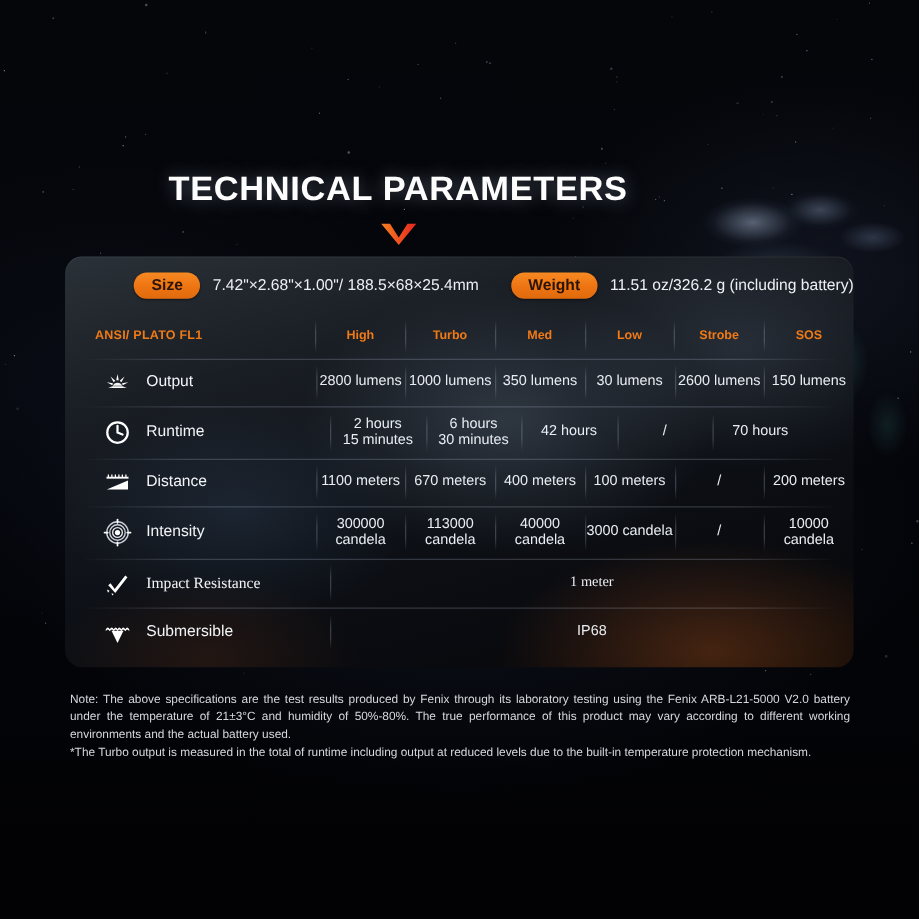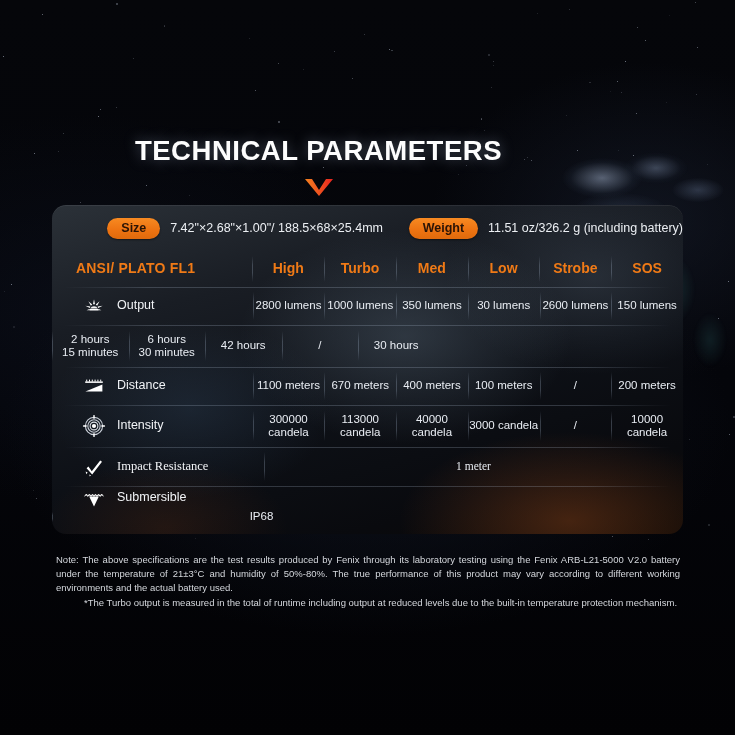--- a/index.html
+++ b/index.html
@@ -97,44 +97,44 @@
     text-align:center;position:relative;box-sizing:border-box;
     color:#e9edf3;font-size:11.5px;line-height:13.5px;
   }
   .cell.sep::before{
     content:"";position:absolute;left:0;top:14%;height:72%;width:1px;
     background:linear-gradient(180deg,rgba(255,255,255,0) 0%,rgba(178,196,220,.26) 35%,rgba(178,196,220,.26) 65%,rgba(255,255,255,0) 100%);
   }
   .c-label{width:212px;justify-content:flex-start;padding-left:30px;gap:11px;}
   .c-data{width:76.5px;}
 
-  #hdr .cell{color:#f07a16;font-weight:bold;font-size:14px;}
+  #hdr .cell{color:#f07a16;font-weight:bold;font-size:10px;}
   #hdr .c-label{padding-left:24px;}
   #hdr{height:36px;}
   #hdr .c-label span{letter-spacing:.2px;}
 
   .r-out{height:38px;}
   .r-run{height:42px;}
   .r-dis{height:38px;}
   .r-int{height:42px;}
   .r-imp{height:39px;font-family:Liberation Serif, serif;}
-  .r-sub{height:40px;flex-direction:column;}
+  .r-sub{height:40px;}
 
   .label-txt{color:#f2f4f7;font-size:12.5px;font-weight:normal;white-space:nowrap;}
   .icon{width:24px;height:24px;flex:0 0 24px;display:block;}
   .wide{width:419px;}
 
   
   #note{
     position:absolute;left:56px;top:553px;width:624px;
     color:#d5d8dd;font-size:9.5px;line-height:14.2px;text-align:justify;
     font-family:"Liberation Sans", sans-serif;
   }
   #note p{margin:0;}
-  #note p.last{text-align:left;margin-left:28px;}
+  #note p.last{text-align:left;}
 </style>
 </head>
 <body>
 
 <div id="sky"></div>
 <div id="stars">
     <i style="width: 1px; height: 1px; left: 609.657px; top: 498.797px; opacity: 0.29;"></i>
     <i style="width: 1px; height: 1px; left: 490.508px; top: 87.4312px; opacity: 0.24;"></i>
     <i style="width: 1px; height: 1px; left: 582.651px; top: 351.611px; opacity: 0.18;"></i>
     <i style="width: 1px; height: 1px; left: 3.73826px; top: 291.463px; opacity: 0.16;"></i>
@@ -351,27 +351,36 @@
       </div>
       <div class="cell c-data sep">2800 lumens</div>
       <div class="cell c-data sep">1000 lumens</div>
       <div class="cell c-data sep">350 lumens</div>
       <div class="cell c-data sep">30 lumens</div>
       <div class="cell c-data sep">2600 lumens</div>
       <div class="cell c-data sep">150 lumens</div>
     </div>
 
     <div class="row r-run">
+      <div class="cell c-label">
+        <span class="icon">
+          <svg viewBox="0 0 24 24" width="24" height="24">
+            <circle cx="12" cy="12" r="8.2" fill="none" stroke="#ffffff" stroke-width="1.8"></circle>
+            <path d="M12 6.6 L12 12 L16 13.6" fill="none" stroke="#ffffff" stroke-width="1.8" stroke-linecap="round"></path>
+          </svg>
+        </span>
+        <span class="label-txt">Runtime</span>
+      </div>
       <div class="cell c-data sep" style="white-space:pre-line">2 hours
 15 minutes</div>
       <div class="cell c-data sep" style="white-space:pre-line">6 hours
 30 minutes</div>
       <div class="cell c-data sep">42 hours</div>
       <div class="cell c-data sep">/</div>
-      <div class="cell c-data sep">30 hours</div>
+      <div class="cell c-data sep">70 hours</div>
     </div>
 
     <div class="row r-dis">
       <div class="cell c-label">
         <span class="icon">
           <svg viewBox="0 0 24 24" width="24" height="24">
             <rect x="3.2" y="7.4" width="17.6" height="1.5" fill="#ffffff"></rect>
             <g fill="#ffffff">
               <rect x="4.2" y="5.6" width="1" height="2"></rect>
                 <rect x="7" y="5.6" width="1" height="2"></rect>

